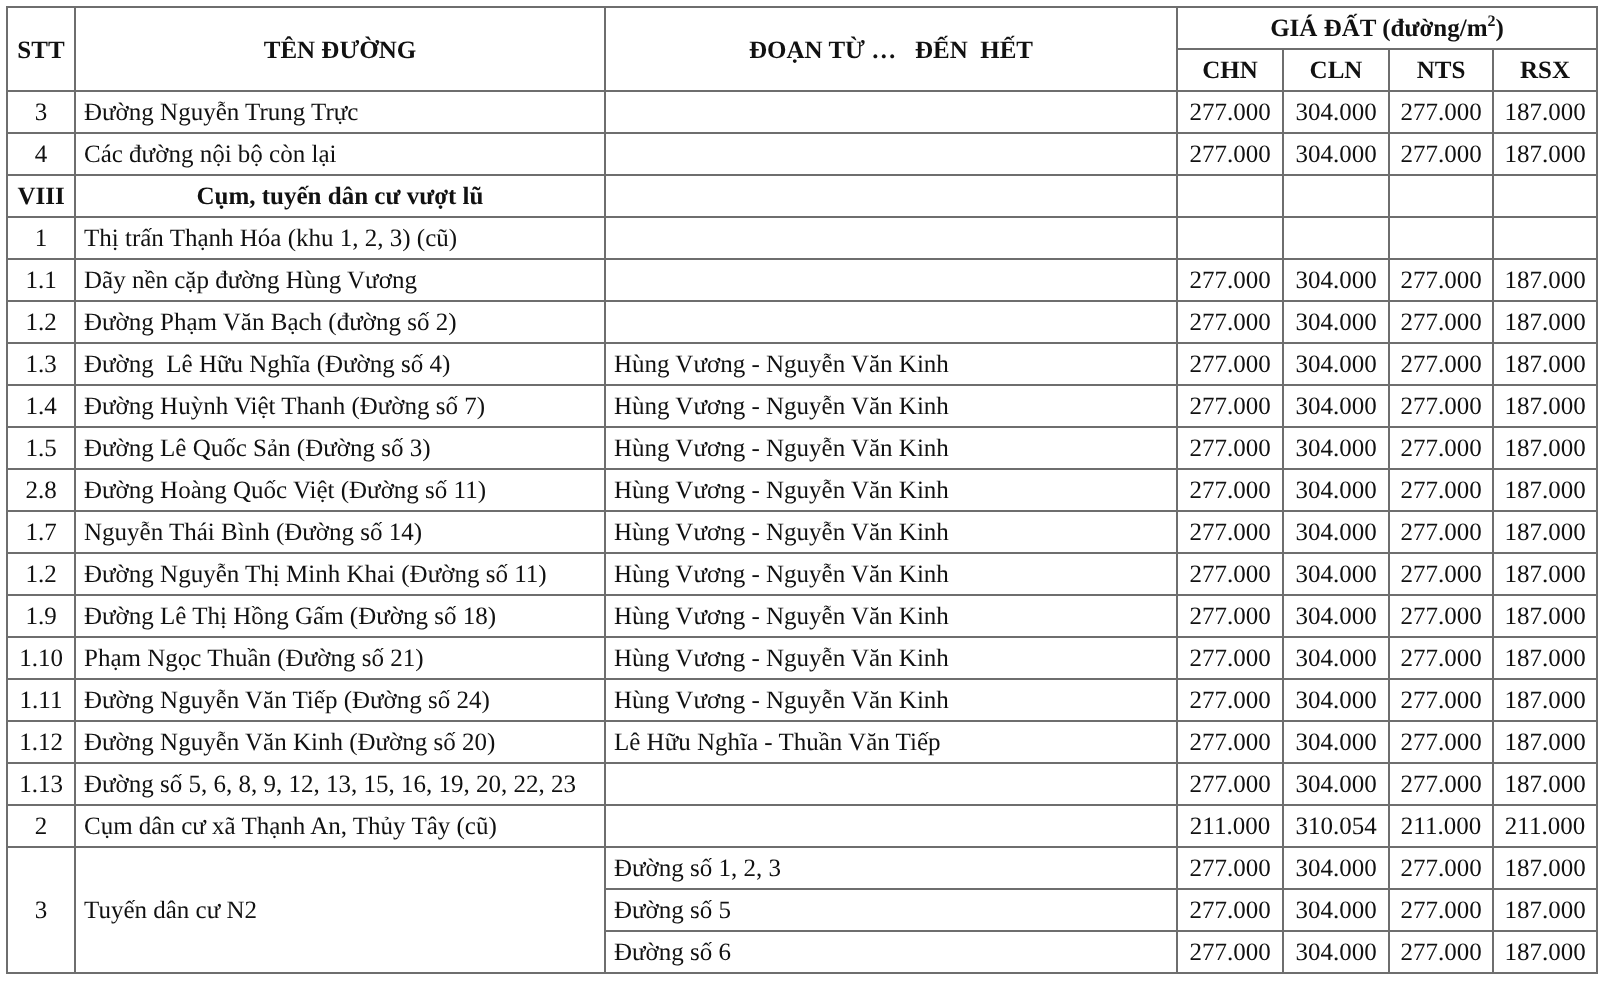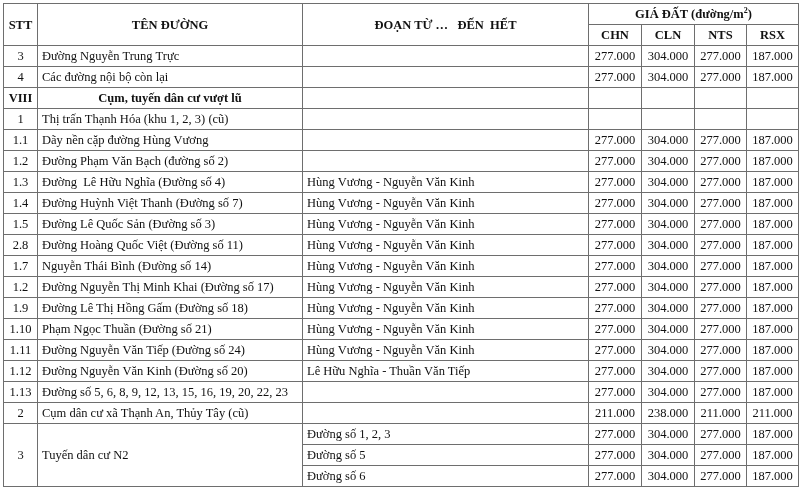--- a/index.html
+++ b/index.html
@@ -150,21 +150,21 @@
       <td class="stt">1.7</td>
       <td>Nguyễn Thái Bình (Đường số 14)</td>
       <td>Hùng Vương - Nguyễn Văn Kinh</td>
       <td class="num">277.000</td>
       <td class="num">304.000</td>
       <td class="num">277.000</td>
       <td class="num">187.000</td>
     </tr>
     <tr>
       <td class="stt">1.2</td>
-      <td>Đường Nguyễn Thị Minh Khai (Đường số 17)</td>
+      <td>Đường Nguyễn Thị Minh Khai (Đường số 11)</td>
       <td>Hùng Vương - Nguyễn Văn Kinh</td>
       <td class="num">277.000</td>
       <td class="num">304.000</td>
       <td class="num">277.000</td>
       <td class="num">187.000</td>
     </tr>
     <tr>
       <td class="stt">1.9</td>
       <td>Đường Lê Thị Hồng Gấm (Đường số 18)</td>
       <td>Hùng Vương - Nguyễn Văn Kinh</td>
@@ -207,21 +207,21 @@
       <td class="num">277.000</td>
       <td class="num">304.000</td>
       <td class="num">277.000</td>
       <td class="num">187.000</td>
     </tr>
     <tr>
       <td class="stt">2</td>
       <td>Cụm dân cư xã Thạnh An, Thủy Tây (cũ)</td>
       <td></td>
       <td class="num">211.000</td>
-      <td class="num">238.000</td>
+      <td class="num">310.054</td>
       <td class="num">211.000</td>
       <td class="num">211.000</td>
     </tr>
     <tr>
       <td rowspan="3" class="stt">3</td>
       <td rowspan="3">Tuyến dân cư N2</td>
       <td>Đường số 1, 2, 3</td>
       <td class="num">277.000</td>
       <td class="num">304.000</td>
       <td class="num">277.000</td>

